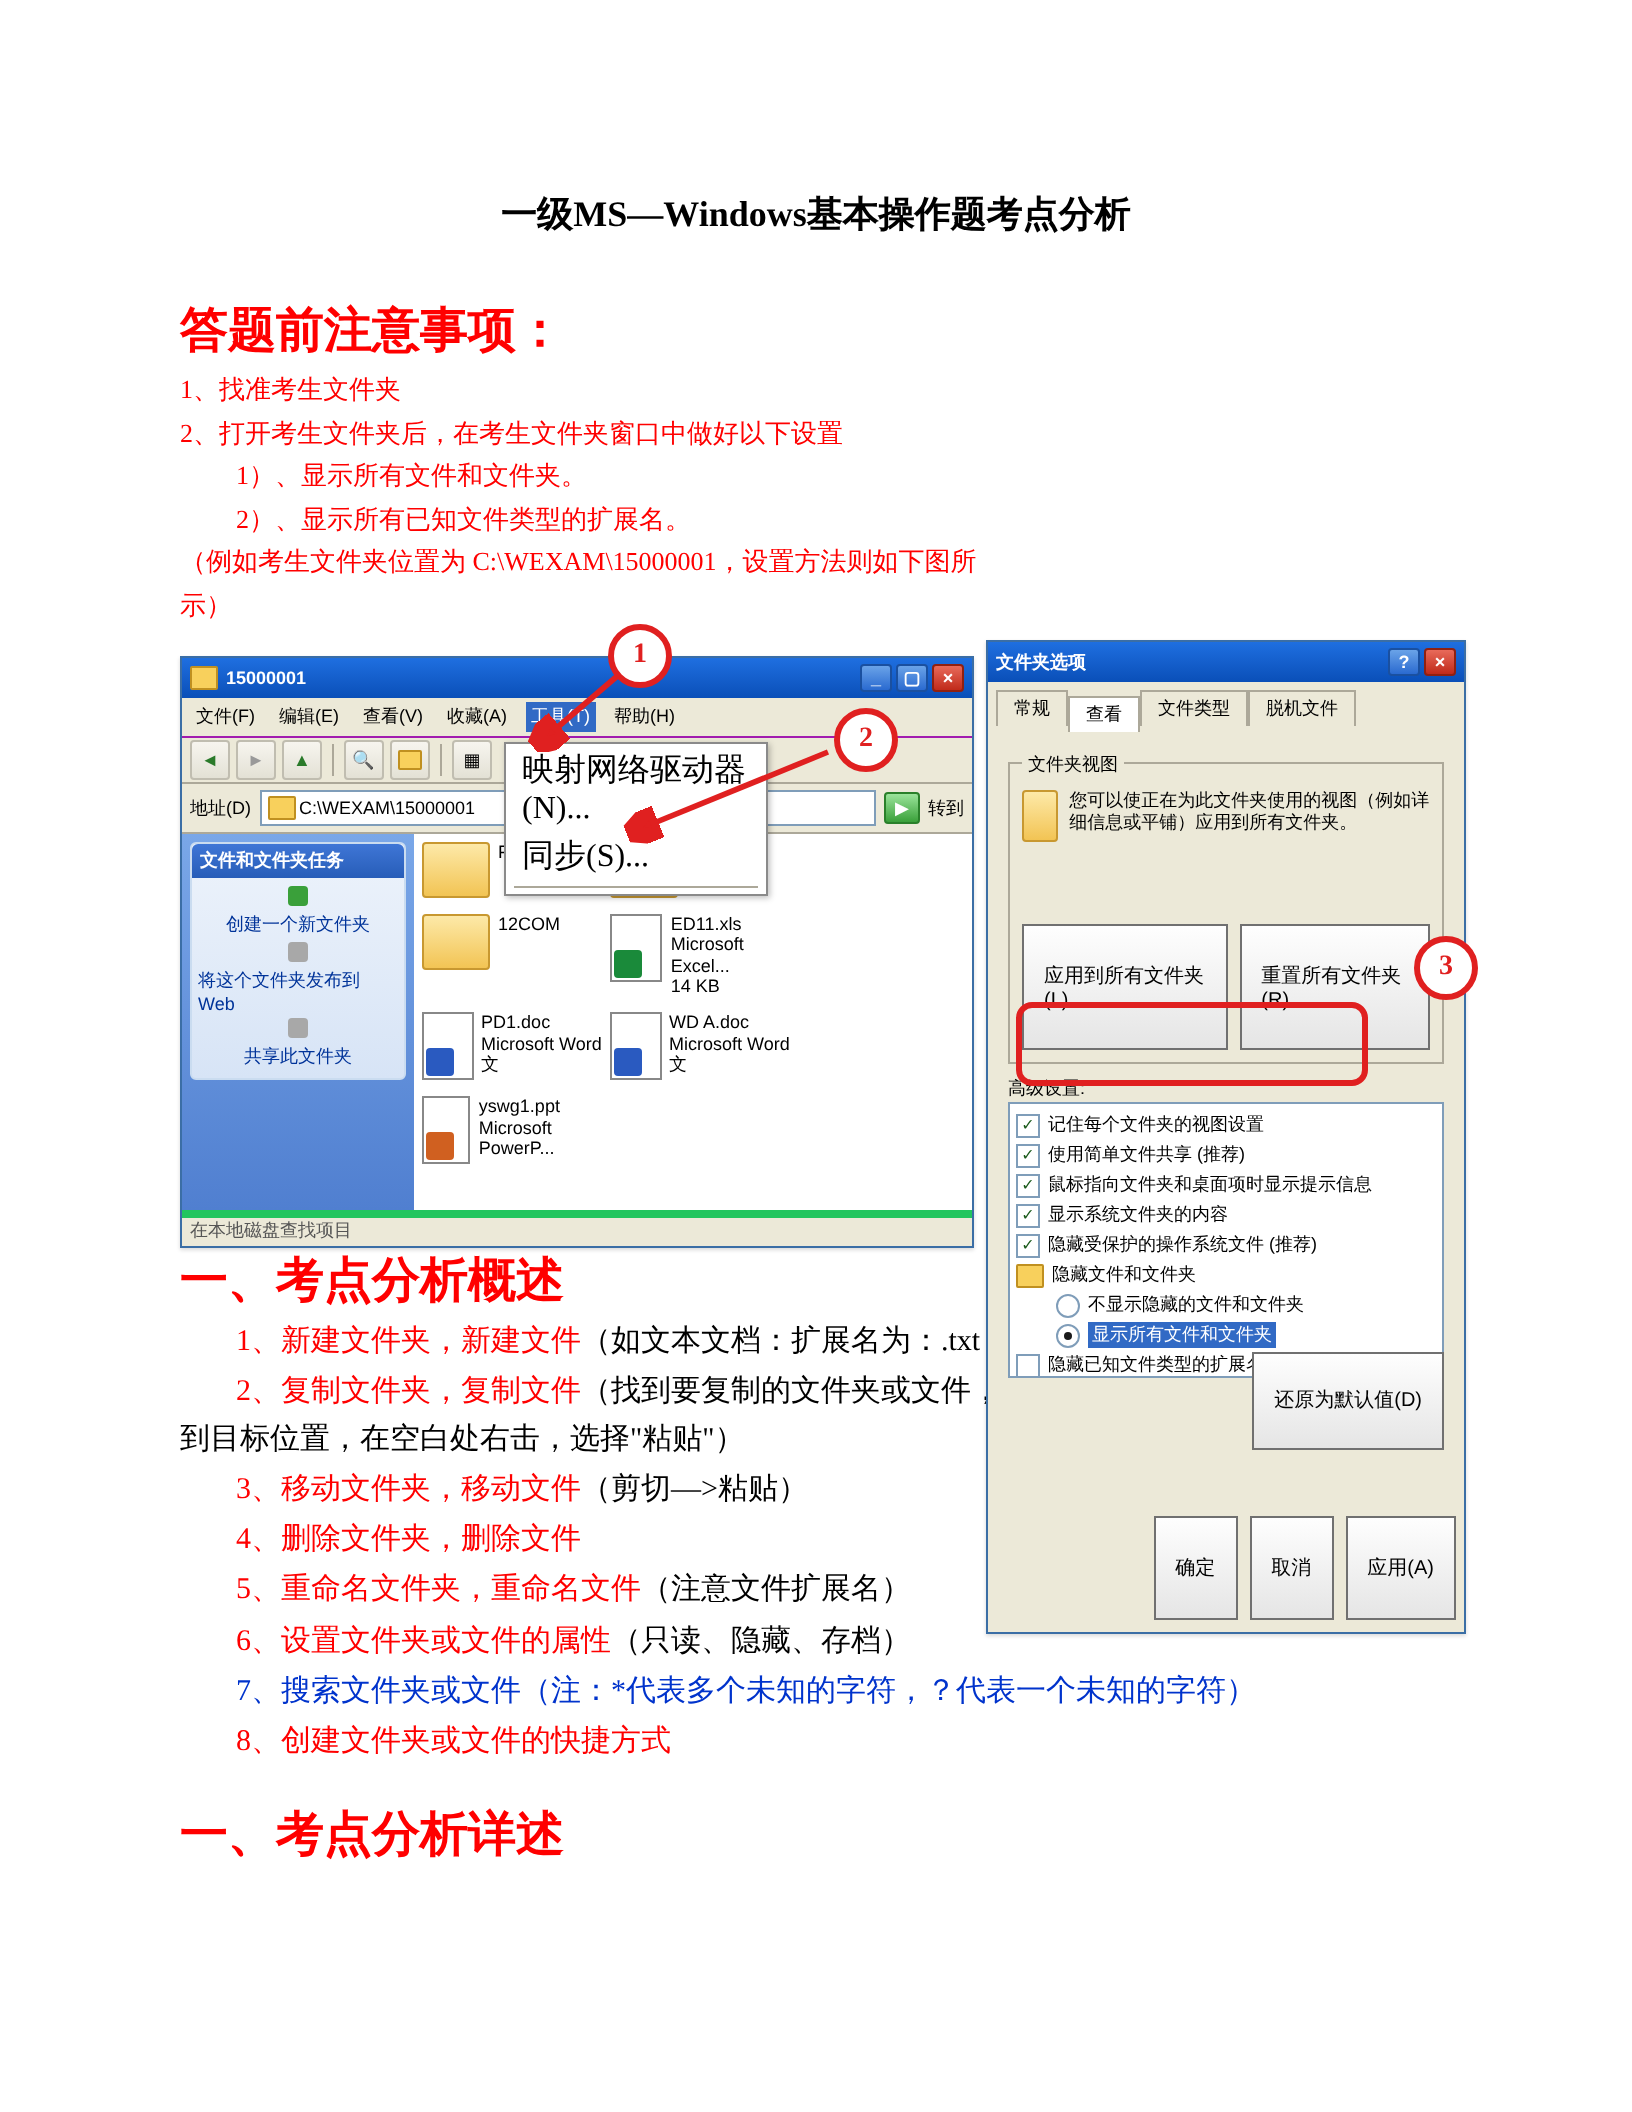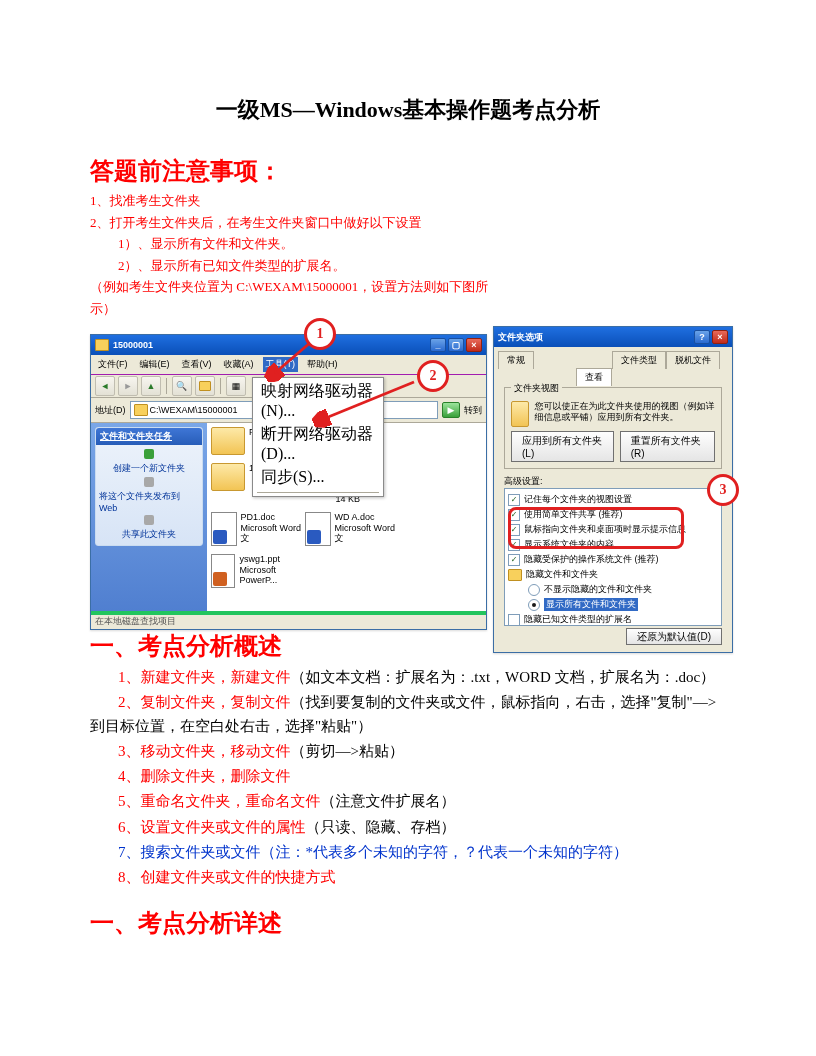--- a/index.html
+++ b/index.html
@@ -7,21 +7,21 @@
       padding: 0;
       font-family: "SimSun", "宋体", serif;
       background: #fff;
       width: 816px;
       height: 1056px;
       box-sizing: border-box;
       padding: 95px 90px 50px 90px;
     }
     h1 {
       text-align: center;
-      font-size: 22px;
+      font-size: 18px;
       font-weight: bold;
       margin: 0 0 30px 0;
       color: #000;
     }
     h2 {
       color: #ff0000;
       font-size: 24px;
       font-weight: bold;
       margin: 8px 0 4px 0;
     }
@@ -64,51 +64,51 @@
     .toolbar{ height:22px; background:#ece9d8; border-bottom:1px solid #aca899; display:flex; align-items:center; gap:3px; padding:0 4px;}
     .tb-btn{ width:18px; height:18px; background:linear-gradient(#f7f5ef,#e3e1d5); border:1px solid #c0bdb0; border-radius:2px; display:flex; align-items:center; justify-content:center;}
     .addressbar{ background:#ece9d8; padding:3px 4px; display:flex; align-items:center; gap:4px; border-bottom:1px solid #aca899;}
     .addr-label{ color:#000;}
     .addr-input{ flex:1; background:#fff; border:1px solid #7f9db9; padding:1px 3px; display:flex; align-items:center; gap:2px; height:14px;}
     .folder-mini{ width:12px; height:10px; background:#f8d05c; border:1px solid #c09020; border-radius:1px;}
     .go-btn{ width:16px; height:14px; background:linear-gradient(#9be49b,#3aa03a); border:1px solid #2a802a; border-radius:2px; color:#fff; display:flex; align-items:center; justify-content:center; }
     .explorer-body{ display:flex; height:188px;}
     .sidebar{ width:108px; background:linear-gradient(to bottom,#7aa7e8,#507fd0); padding:4px; display:flex; flex-direction:column; gap:6px;}
     .panel{ background:linear-gradient(#edf3fb,#d7e4f6); border:1px solid #cadcf0; border-radius:3px; color:#003399; padding:3px;}
-    .panel-head{ background:linear-gradient(#3f76d6,#275db8); color:#fff; padding:2px 4px; margin:-3px -3px 3px -3px; border-radius:3px 3px 0 0; font-weight:bold;text-decoration:underline;}
+    .panel-head{ background:linear-gradient(#3f76d6,#275db8); color:#fff; padding:2px 4px; margin:-3px -3px 3px -3px; border-radius:3px 3px 0 0; font-weight:bold;}
     .panel-item{ display:flex; align-items:center; gap:3px; padding:1px 0;flex-direction:column;}
     .panel-icon{ width:10px; height:10px; background:#3aa03a; border-radius:2px;}
     .panel-icon.f{ background:#f8d05c; border:1px solid #c09020;}
     .panel-icon.d{ background:#a8a8a8;}
     .content{ flex:1; background:#fff; display:flex; flex-wrap:wrap; align-content:flex-start; padding:4px; gap:8px 4px;}
     .f-item{ width:90px; display:flex; gap:4px; align-items:flex-start;}
     .f-big{ width:32px; height:26px; background:linear-gradient(#fde9a8,#f2c454); border:1px solid #c89830; border-radius:2px; position:relative;}
     .f-doc{ width:28px; height:32px; background:#fff; border:1px solid #888; position:relative;}
     .doc-icon{ width:14px; height:14px; position:absolute; bottom:1px; left:1px; border-radius:2px;}
     .f-label{ color:#000; line-height:1.15;}
     .statusbar{ height:14px; background:#ece9d8; border-top:4px solid #22c55e; padding:0 4px; color:#555;}
     .dropdown{ position:absolute; background:#fff; border:1px solid #8a8a8a; box-shadow:1px 1px 3px rgba(0,0,0,0.25); padding:1px 0; }
     .dropdown .mitem{ padding:2px 8px; color:#000; display:flex; justify-content:space-between; gap:16px;}
     .dropdown .mitem.hilite{ background:#316ac5; color:#fff;}
     .dropdown .sep{ height:1px; background:#aca899; margin:2px 4px;}
 
     
     .tabs{ background:#ece9d8; display:flex; gap:0; padding:4px 4px 0 4px;}
     .tab{ border:1px solid #aca899; border-bottom:none; background:#ece9d8; padding:2px 8px; color:#000;text-align:right;}
-    .tab.active{ background:#fff; position:relative; top:17px;margin-left:42px;}
+    .tab.active{ background:#fff; position:relative; top:3px;}
     .dialog-body{ background:#ece9d8; padding:8px 10px; }
     .group{ border:1px solid #aca899; padding:6px; margin:6px 0; background:#ece9d8;}
     .group-title{ background:#ece9d8; padding:0 3px; position:relative; top:-12px; display:inline-block; color:#000;}
     .chk-row{ display:flex; align-items:center; gap:4px; padding:1px 0; color:#000;}
     .chk-row.sub{ padding-left:20px;}
     .chk{ width:10px; height:10px; border:1px solid #7f9db9; background:#fff; display:flex; align-items:center; justify-content:center; font-size:8px; color:#1a5a1a;}
     .radio{ width:10px; height:10px; border:1px solid #7f9db9; border-radius:50%; background:#fff; display:flex; align-items:center; justify-content:center;}
     .radio.sel::after{ content:''; width:4px; height:4px; background:#1a1a1a; border-radius:50%;}
     .chk-icon{ width:12px; height:10px; background:#f8d05c; border:1px solid #c09020; border-radius:1px;}
-    .btn{ background:linear-gradient(#fefefe,#e5e5e5); border:1px solid #707070; padding:2px 10px; color:#000; font-size:10px;}
+    .btn{ background:linear-gradient(#fefefe,#e5e5e5); border:1px solid #707070; padding:18px 10px; color:#000; font-size:10px;margin-top:37px;}
     .btn-row{ display:flex; justify-content:flex-end; gap:6px; padding:6px 4px;}
 
     .callout{ position:absolute; width:26px; height:26px; border:3px solid #e02020; border-radius:50%; background:#fff; display:flex; align-items:center; justify-content:center; color:#e02020; font-weight:bold; font-size:14px; z-index:20;}
     .arrow{ position:absolute; stroke:#e02020; stroke-width:2.8; fill:none; z-index:19; }
 
     .red-r1{ position:absolute; border:3px solid #e02020; border-radius:8px; background:transparent;}
   </style>
 </head>
 <body>
 
@@ -255,21 +255,20 @@
               <div>Microsoft PowerP...</div>
             </div>
           </div>
       </div>
     </div>
     <div class="statusbar">在本地磁盘查找项目</div>
   </div>
 
   <div class="dropdown" style="left:162px; top:51px; width:130px;">
     <div class="mitem">映射网络驱动器(N)...</div>
-    <div class="mitem">断开网络驱动器(D)...</div>
     <div class="mitem">同步(S)...</div>
     <div class="sep"></div>
   </div>
 
   <div class="win" style="left:403px; top:0; width:238px;">
     <div class="titlebar">
       <span>文件夹选项</span>
       <span class="winbtns">
         <span class="winbtn">?</span>
         <span class="winbtn close">×</span>
@@ -328,20 +327,25 @@
             <span style="background:#316ac5;color:#fff;padding:0 2px;">显示所有文件和文件夹</span>
           </div>
         <div class="chk-row">
             <span class="chk"></span>
             <span>隐藏已知文件类型的扩展名</span>
           </div>
 
       </div>
       <div style="text-align:right;margin-top:4px;"><span class="btn">还原为默认值(D)</span></div>
     </div>
+    <div class="btn-row" style="background:#ece9d8;">
+      <span class="btn">确定</span>
+      <span class="btn">取消</span>
+      <span class="btn">应用(A)</span>
+    </div>
   </div>
 
   <div class="red-r1" style="left:418px; top:181px; width:170px; height:36px;"></div>
 
 </div>
 
 <h2>一、考点分析概述</h2>
 
 <p class="body-text first-indent"><span class="red">1、新建文件夹，新建文件</span><span class="black">（如文本文档：扩展名为：.txt，WORD 文档，扩展名为：.doc）</span></p>
 <p class="body-text first-indent"><span class="red">2、复制文件夹，复制文件</span><span class="black">（找到要复制的文件夹或文件，鼠标指向，右击，选择"复制"—&gt;到目标位置，在空白处右击，选择"粘贴"）</span></p>

